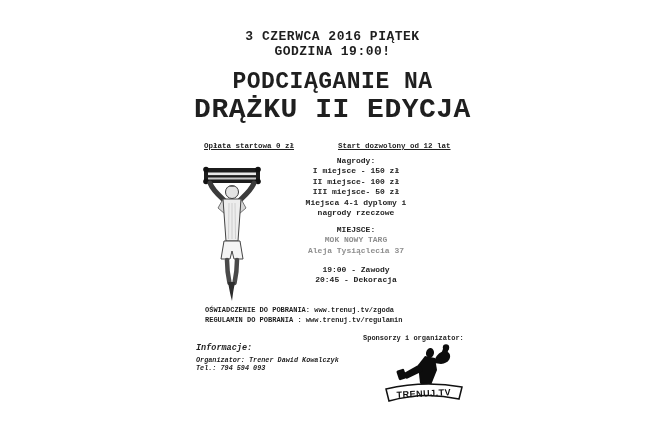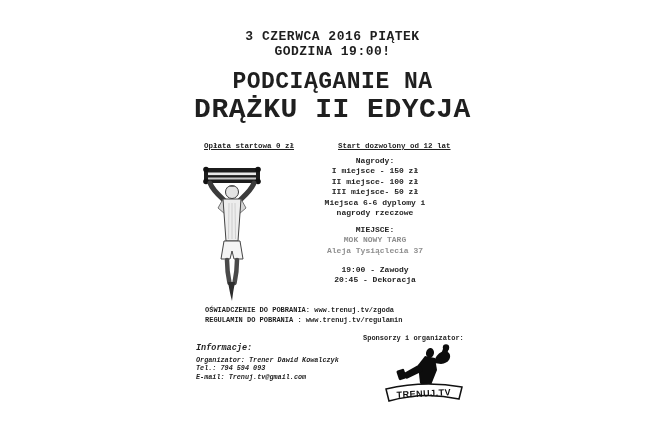--- a/index.html
+++ b/index.html
@@ -9,21 +9,21 @@
   }
   .abs{position:absolute;}
   .ctr{left:0;right:0;text-align:center;}
   .h-date{top:29px;font-size:13px;font-weight:bold;letter-spacing:.5px;}
   .h-time{top:44px;font-size:13px;font-weight:bold;letter-spacing:.5px;}
   .title1{top:69px;font-size:23px;font-weight:bold;letter-spacing:.5px;}
   .title2{top:94px;font-size:28px;font-weight:bold;letter-spacing:.5px;}
   .subhead{font-size:7.5px;font-weight:bold;text-decoration:underline;white-space:nowrap;}
   .fee{left:204px;top:142px;}
   .age{left:338px;top:142px;}
-  .col-right{left:294px;width:162px;text-align:center;font-size:8px;font-weight:bold;line-height:10.4px;white-space:nowrap;}
+  .col-right{left:275px;width:162px;text-align:center;font-size:8px;font-weight:bold;line-height:10.4px;white-space:nowrap;}
   .prizes{top:156px;}
   .venue{top:225px;}
   .program{top:265px;}
   .muted{color:#8f8f8f;}
   .downloads{left:205px;top:306px;font-size:7px;font-weight:bold;line-height:9.8px;white-space:nowrap;}
   .sponsors{left:363px;top:334px;font-size:7px;font-weight:bold;}
   .info{left:196px;top:343px;font-style:italic;white-space:nowrap;}
   .info-head{font-size:8.5px;font-weight:bold;margin-bottom:3px;}
   .info-line{font-size:6.8px;font-weight:600;line-height:8.4px;}
   .figure-wrap{left:197px;top:161px;width:70px;height:144px;}
@@ -75,21 +75,21 @@
 
       <path d="M31,121 Q33,133 35,140 Q36,131 38,121 Z" fill="#2e2e2e"></path>
     </svg>
   </div>
 
   <div class="abs col-right prizes">
     <div>Nagrody:</div>
     <div>I miejsce - 150 zł</div>
     <div>II miejsce- 100 zł</div>
     <div>III miejsce- 50 zł</div>
-    <div>Miejsca 6-6  dyplomy i</div>
+    <div>Miejsca 4-1  dyplomy i</div>
     <div>nagrody rzeczowe</div>
   </div>
 
   <div class="abs col-right venue">
     <div>MIEJSCE:</div>
     <div class="muted">MOK NOWY TARG</div>
     <div class="muted">Aleja Tysiąclecia 37</div>
   </div>
 
   <div class="abs col-right program">
@@ -101,21 +101,20 @@
     <div>OŚWIADCZENIE DO POBRANIA: www.trenuj.tv/zgoda</div>
     <div>REGULAMIN DO POBRANIA : www.trenuj.tv/regulamin</div>
   </div>
 
   <div class="abs sponsors">Sponsorzy i organizator:</div>
 
   <div class="abs info">
     <div class="info-head">Informacje:</div>
     <div class="info-line">Organizator: Trener Dawid Kowalczyk</div>
     <div class="info-line">Tel.: 794 594 093</div>
-    <div class="info-line">E-mail: Trenuj.tv@gmail.com</div>
   </div>
 
   <div class="abs logo-wrap">
     <svg width="82" height="58" viewBox="0 0 82 58">
       <g fill="#0d0d0d">
         <ellipse cx="47" cy="9" rx="4" ry="5" transform="rotate(12 47 9)"></ellipse>
         <path d="M42,12 L52,14 L54,26 L48,41 L37,39 L35,21 Z"></path>
         <path d="M52,15 C55,8 62,5 66,9 C69,13 66,19 58,20 L51,19 Z"></path>
         <path d="M57,13 L61,2 L66,4 L62,16 Z"></path>
         <circle cx="63" cy="3.5" r="3.2"></circle>

